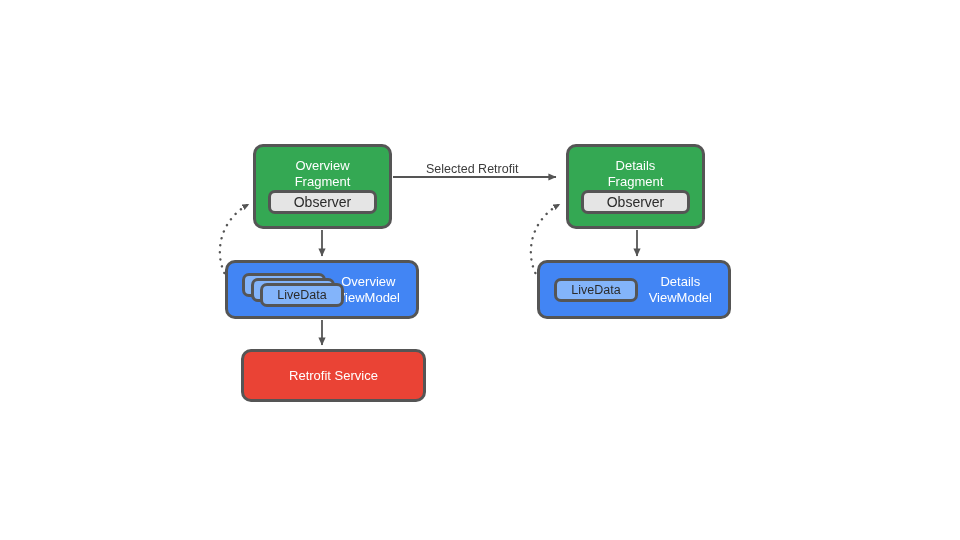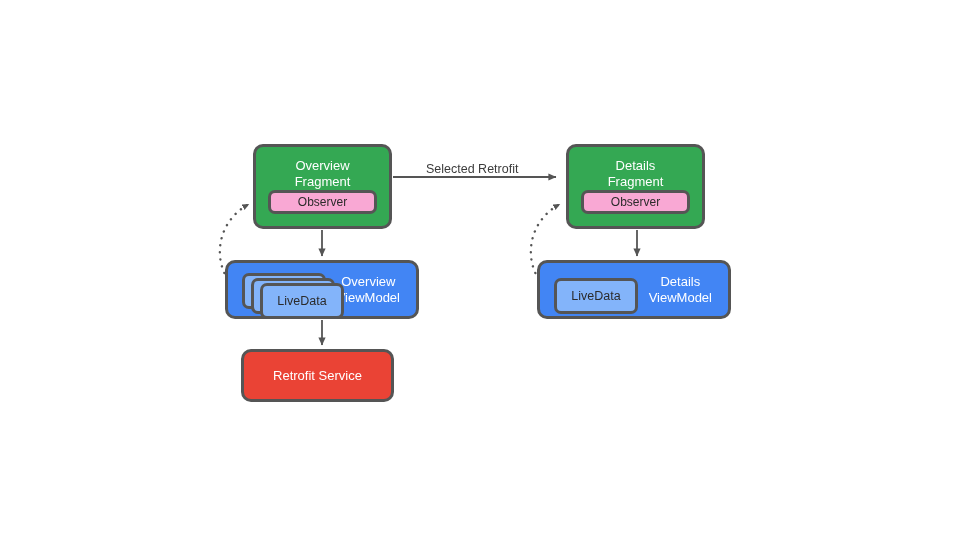--- a/index.html
+++ b/index.html
@@ -49,28 +49,28 @@
   }
 
   
   .observer {
     position: absolute;
     box-sizing: border-box;
     left: 12px;
     right: 12px;
     bottom: 12px;
     height: 24px;
-    background: #f9a8d4;
+    background: #e5e5e5;
     border: 3px solid #555555;
     border-radius: 7px;
     display: flex;
     align-items: center;
     justify-content: center;
     color: #2b2b2b;
-    font-size: 12px;
+    font-size: 14px;
   }
 
   
   .viewmodel {
     justify-content: flex-end;
     padding-right: 16px;
   }
   .viewmodel .title {
     font-size: 13px;
     line-height: 16px;
@@ -83,21 +83,21 @@
     position: absolute;
     left: 14px;
     top: 10px;
     width: 112px;
     height: 40px;
   }
   .livedata {
     position: absolute;
     box-sizing: border-box;
     width: 84px;
-    height: 36px;
+    height: 24px;
     background: #83B4FA;
     border: 3px solid #555555;
     border-radius: 7px;
     display: flex;
     align-items: center;
     justify-content: center;
     color: #2b2b2b;
     font-size: 12.5px;
   }
   .livedata.l0 { left: 0px;  top: 0px;  }
@@ -186,17 +186,17 @@
   </div>
 
   <div class="node blue viewmodel" style="left:537px; top:260px; width:194px; height:59px;">
     <div class="livedata-stack">
       <div class="livedata single">LiveData</div>
     </div>
     <div class="title">Details
 ViewModel</div>
   </div>
 
-  <div class="node red" style="left:241px; top:349px; width:153px; height:53px;align-items:center;">
+  <div class="node red" style="left:241px; top:349px; width:185px; height:53px;align-items:center;">
     <div class="title">Retrofit Service</div>
   </div>
 
 </div>
 
 </body></html>

